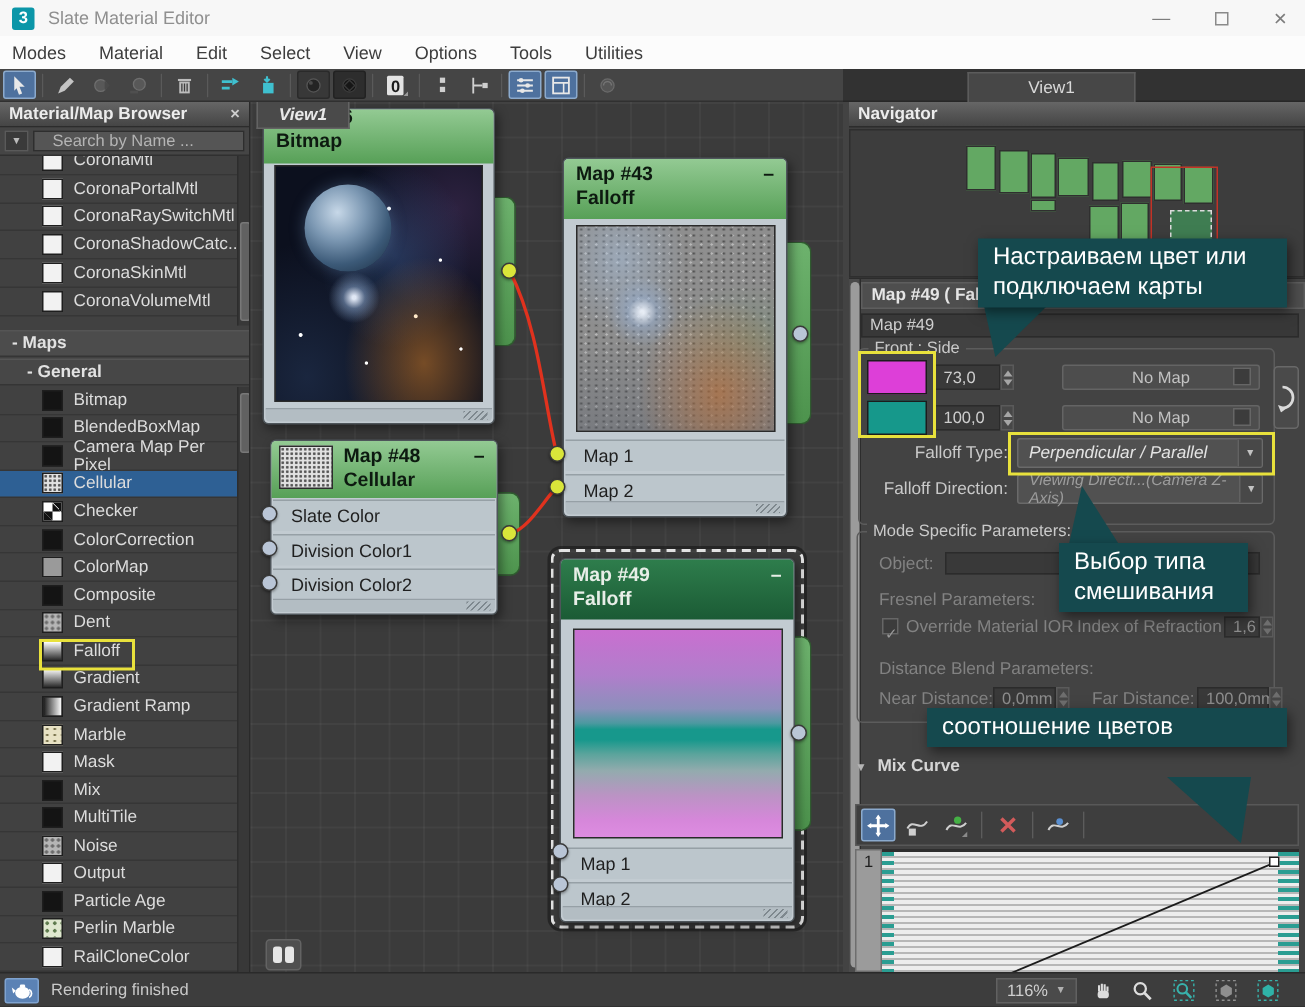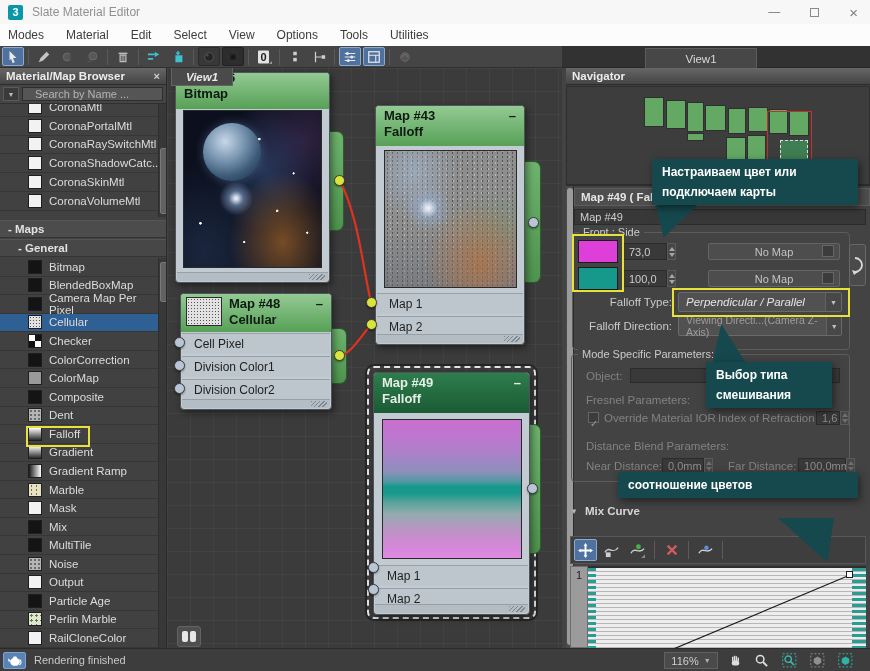--- a/index.html
+++ b/index.html
@@ -172,21 +172,21 @@
   .teapotbtn{width:23px;height:17px;margin-left:3px;background:#5b82b5;border:1px solid #7fa3d0;border-radius:2px;
     display:flex;align-items:center;justify-content:center;}
   .stattext{margin-left:8px;color:#c9c9c9;font-size:11px;}
   .zoomdd{position:absolute;left:664px;top:3px;width:54px;height:17px;background:#4a4a4a;border:1px solid #616161;color:#cfcfcf;
     font-size:11px;display:flex;align-items:center;justify-content:center;gap:5px;}
   .zoomdd .a{font-size:7px;color:#b0b0b0;}
   .sbi{position:absolute;top:3px;width:18px;height:17px;display:flex;align-items:center;justify-content:center;}
 
   
   .hl{position:absolute;border:2px solid #e8e13c;z-index:55;pointer-events:none;}
-  .callout{position:absolute;color:#fff;font-weight:bold;font-size:12px;line-height:20px;padding:3px 10px;z-index:60;
+  .callout{position:absolute;color:#fff;font-weight:normal;font-size:16px;line-height:20px;padding:3px 10px;z-index:60;
     box-shadow:2px 3px 8px rgba(0,0,0,.5);}
   .ctail{position:absolute;z-index:59;}
   svg{display:block;}
 </style>
 </head>
 <body>
 
 <div class="app">
 
   <div class="abs titlebar">
@@ -473,21 +473,21 @@
     </div>
 
     <div class="otab" style="left:164px;top:260px;width:16px;height:56px;"></div>
     <div class="node" style="left:13px;top:225px;width:152px;height:117px;">
       <div class="nhdr" style="height:38px;padding-left:48px;">
         <span class="hthumb t-noise"></span>
         <div>Map #48</div>
         <div>Cellular</div>
         <span class="minus">–</span>
       </div>
-      <div class="nslot" style="top:39px;">Cell Pixel</div>
+      <div class="nslot" style="top:39px;">Slate Color</div>
       <div class="nslot" style="top:62px;">Division Color1</div>
       <div class="nslot" style="top:85px;">Division Color2</div>
       <div class="nfoot"></div>
     </div>
 
     <div class="otab" style="left:357px;top:93px;width:17px;height:122px;"></div>
     <div class="node" style="left:208px;top:37px;width:150px;height:240px;">
       <div class="nhdr" style="height:40px;">
         <div>Map #43</div>
         <div>Falloff</div>
@@ -594,21 +594,21 @@
       </svg>
     </div>
 
     <div class="plabel" style="left:20px;top:228px;width:86px;">Falloff Type:</div>
     <div class="dd" style="left:112px;top:224px;width:164px;font-style:italic;">
       <span>Perpendicular / Parallel</span>
       <span class="arr">▼</span>
     </div>
 
     <div class="plabel" style="left:6px;top:252px;width:100px;">Falloff Direction:</div>
-    <div class="dd dis" style="left:112px;top:248px;width:164px;">
+    <div class="dd dis" style="left:112px;top:248px;width:164px;font-style:italic;">
       <span style="font-size:10.5px;">Viewing Directi...(Camera Z-Axis)</span>
       <span class="arr">▼</span>
     </div>
 
     <div class="grp" style="left:5px;top:286px;width:279px;height:128px;">
       <span class="grplbl">Mode Specific Parameters:</span>
     </div>
     <div class="plabel dis" style="left:20px;top:302px;">Object:</div>
     <div class="vfield dis" style="left:64px;top:300px;width:210px;height:15px;"></div>
     <div class="plabel dis" style="left:20px;top:326px;">Fresnel Parameters:</div>

